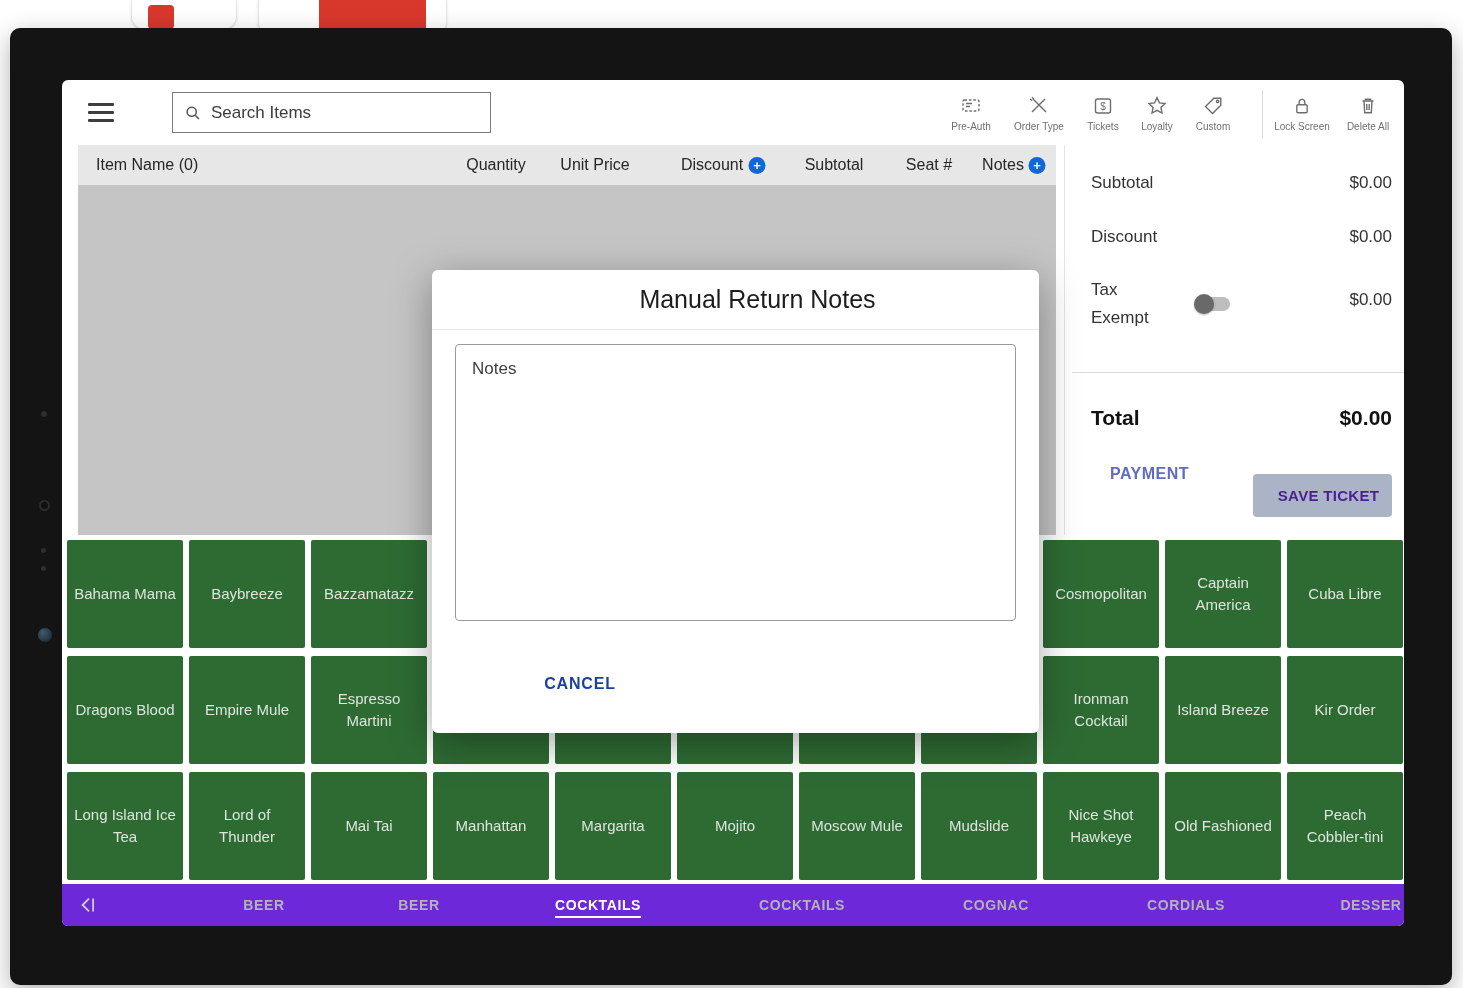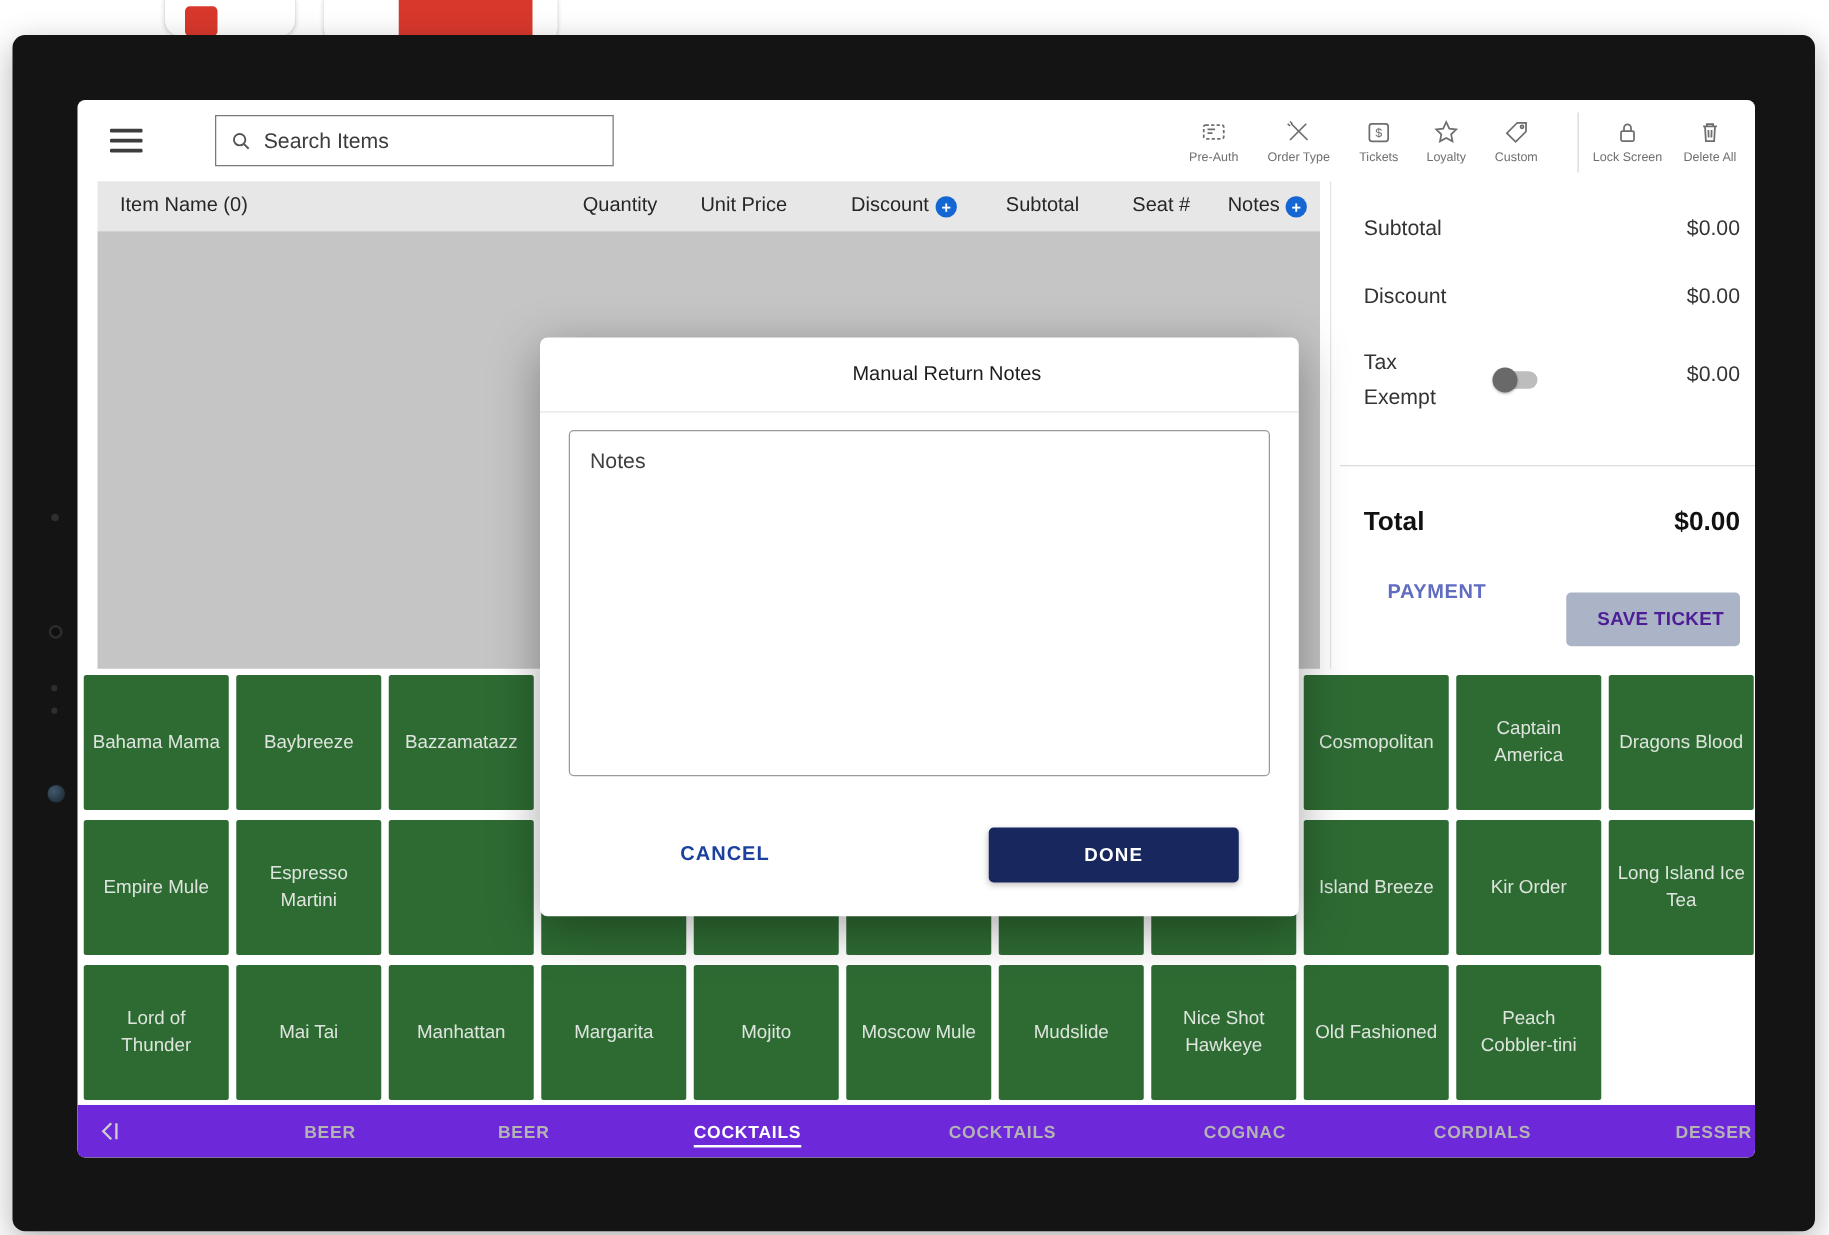--- a/index.html
+++ b/index.html
@@ -92,21 +92,21 @@
   .catbar { position:absolute; left:0; top:804px; width:1342px; height:42px; background:#6d28d9; }
   .cat { position:absolute; top:0; height:42px; line-height:42px; transform:translateX(-50%);
          font-size:14px; font-weight:bold; letter-spacing:.6px; color:#b4b4b4; white-space:nowrap; }
   .cat.active { color:#fff; text-decoration:underline; text-underline-offset:6px; text-decoration-thickness:2px; }
   .catchev { position:absolute; left:16px; top:10px; width:22px; height:22px; background:none; border:none; }
 
   
   .modal { position:absolute; left:370px; top:190px; width:607px; height:463px; background:#fff;
            border-radius:6px; box-shadow:0 10px 40px rgba(0,0,0,.35); z-index:10; }
   .mtitle { position:absolute; left:0; right:0; top:0; height:59px; display:flex; align-items:center;
-            justify-content:center; font-size:16px; color:#1c1c1c;margin-left:44px; }
+            justify-content:center; font-size:25px; color:#1c1c1c;margin-left:44px; }
   .mdiv { position:absolute; left:0; right:0; top:59px; height:1px; background:#e6e6e6; }
   .mtext { position:absolute; left:23px; top:74px; width:561px; height:277px;
            border:1px solid #9a9a9a; border-radius:4px; padding:14px 16px; resize:none; outline:none;
            font-size:17px; color:#333; font-family:inherit; background:#fff; }
   .mtext::placeholder { color:#3f3f3f; opacity:1; }
   .cancel { position:absolute; left:90px; top:394px; width:116px; height:40px; background:none; border:none;
             color:#1b419f; font-weight:bold; font-size:16px; letter-spacing:.8px; font-family:inherit; }
   .done { position:absolute; left:359px; top:392px; width:200px; height:44px; background:#19275f;
           color:#fff; border:none; border-radius:4px; font-weight:bold; font-size:15px; letter-spacing:1px;
           font-family:inherit; box-shadow:0 2px 5px rgba(0,0,0,.25); }
@@ -255,20 +255,21 @@
         <div class="gbtn" data-interactable="true">Bahama Mama</div>
         <div class="gbtn" data-interactable="true">Baybreeze</div>
         <div class="gbtn" data-interactable="true">Bazzamatazz</div>
         <div class="gbtn" data-interactable="true"></div>
         <div class="gbtn" data-interactable="true"></div>
         <div class="gbtn" data-interactable="true"></div>
         <div class="gbtn" data-interactable="true"></div>
         <div class="gbtn" data-interactable="true"></div>
         <div class="gbtn" data-interactable="true">Cosmopolitan</div>
         <div class="gbtn" data-interactable="true">Captain America</div>
+        <div class="gbtn" data-interactable="true">Cuba Libre</div>
         <div class="gbtn" data-interactable="true">Dragons Blood</div>
         <div class="gbtn" data-interactable="true">Empire Mule</div>
         <div class="gbtn" data-interactable="true">Espresso Martini</div>
         <div class="gbtn" data-interactable="true"></div>
         <div class="gbtn" data-interactable="true"></div>
         <div class="gbtn" data-interactable="true"></div>
         <div class="gbtn" data-interactable="true"></div>
         <div class="gbtn" data-interactable="true"></div>
         <div class="gbtn" data-interactable="true">Ironman Cocktail</div>
         <div class="gbtn" data-interactable="true">Island Breeze</div>
@@ -300,18 +301,17 @@
         <span class="cat" style="left:934px" data-interactable="true">COGNAC</span>
         <span class="cat" style="left:1124px" data-interactable="true">CORDIALS</span>
         <span class="cat" style="left:1309px" data-interactable="true">DESSER</span>
       </nav>
 
       <div class="modal" data-interactable="false">
         <div class="mtitle" data-interactable="false">Manual Return Notes</div>
         <div class="mdiv" data-interactable="false"></div>
         <textarea class="mtext" data-interactable="true" placeholder="Notes" style=""></textarea>
         <button class="cancel" data-interactable="true">CANCEL</button>
-        <button class="done" data-interactable="true">DONE</button>
       </div>
 
     </div>
   </div>
 </div>
 
 </body></html>

